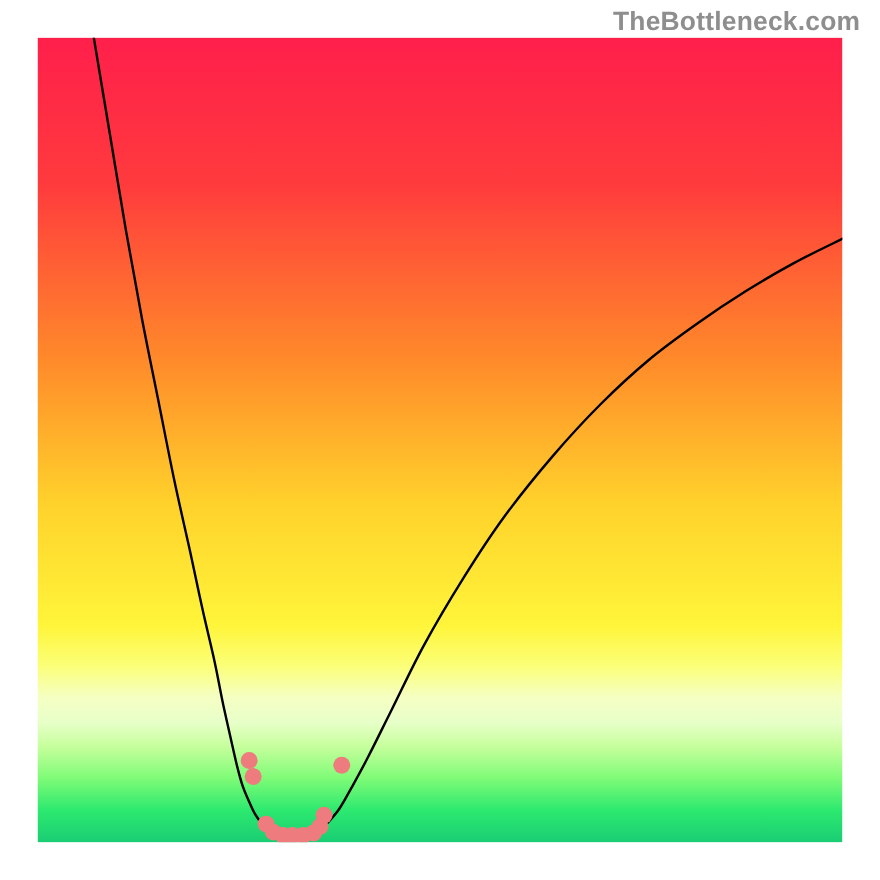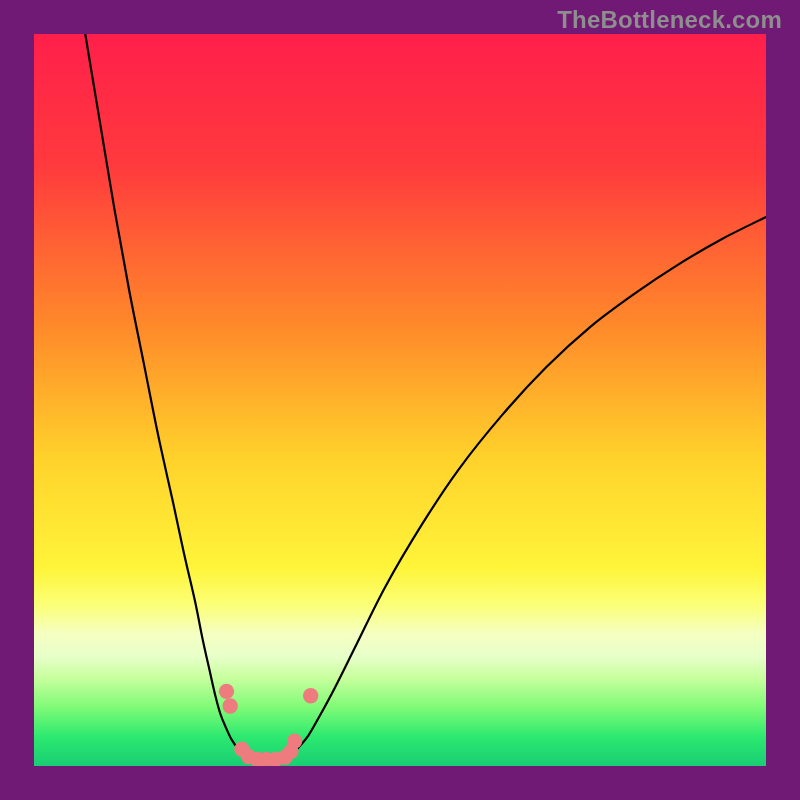--- a/index.html
+++ b/index.html
@@ -9,21 +9,21 @@
     height: 800px;
     background: #000;
     overflow: hidden;
   }
   .frame {
     position: absolute;
     left: 0;
     top: 0;
     width: 800px;
     height: 800px;
-    background: #701a75;
+    background: #ffffff;
   }
   .plot {
     position: absolute;
     left: 34px;
     top: 34px;
     width: 732px;
     height: 732px;
     overflow: hidden;
   }
   .watermark {

